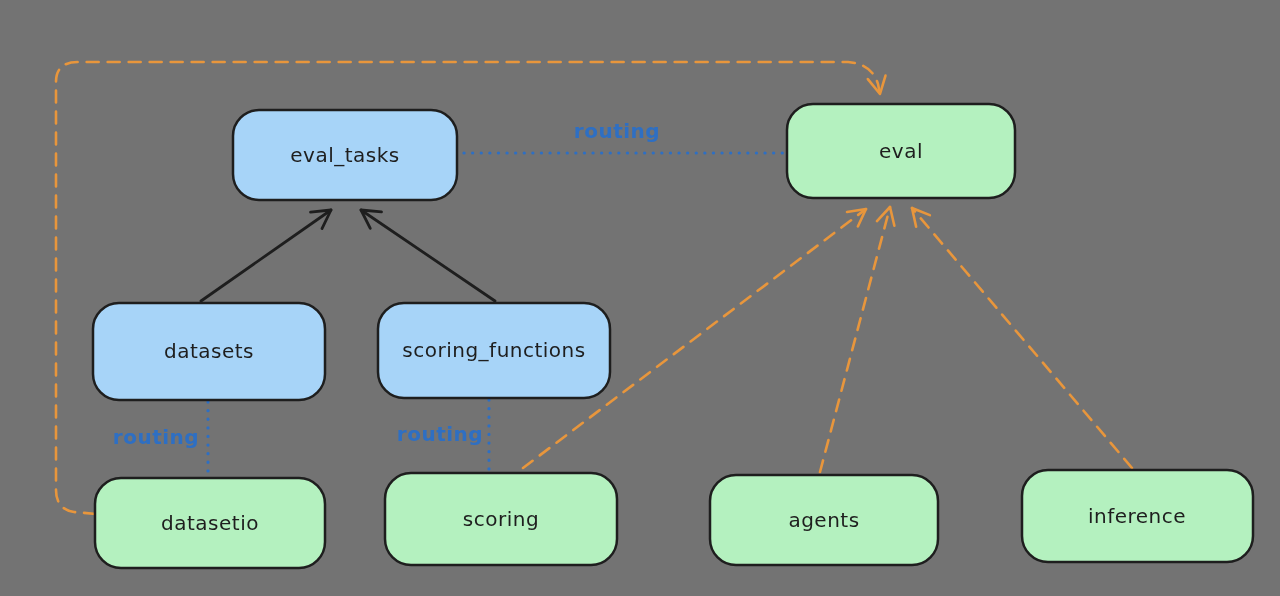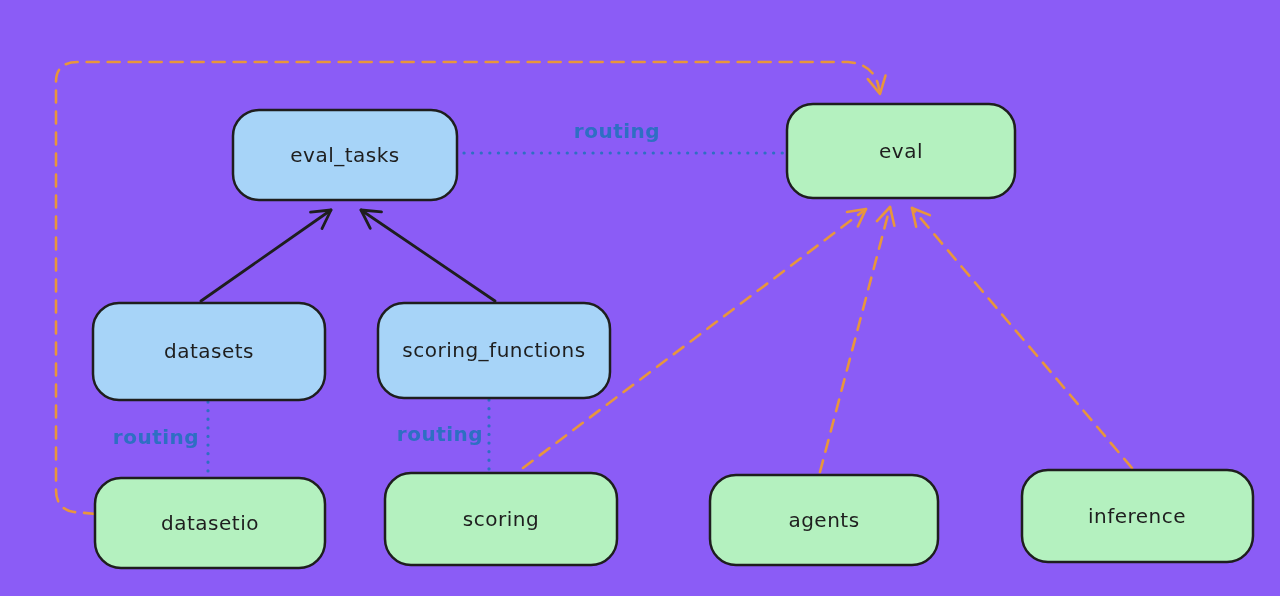--- a/index.html
+++ b/index.html
@@ -5,21 +5,21 @@
   html, body {
     margin: 0;
     padding: 0;
     background: #ffffff;
     font-family: "DejaVu Sans", sans-serif;
   }
   .canvas-wrap {
     position: relative;
     width: 1280px;
     height: 596px;
-    background: #8b5cf6;
+    background: #737373;
     overflow: hidden;
   }
   .node-box {
     stroke: #1e1e1e;
     stroke-width: 2.5;
   }
   .node-label {
     font-family: "DejaVu Sans", sans-serif;
     font-size: 20px;
     fill: #1e1e1e;

